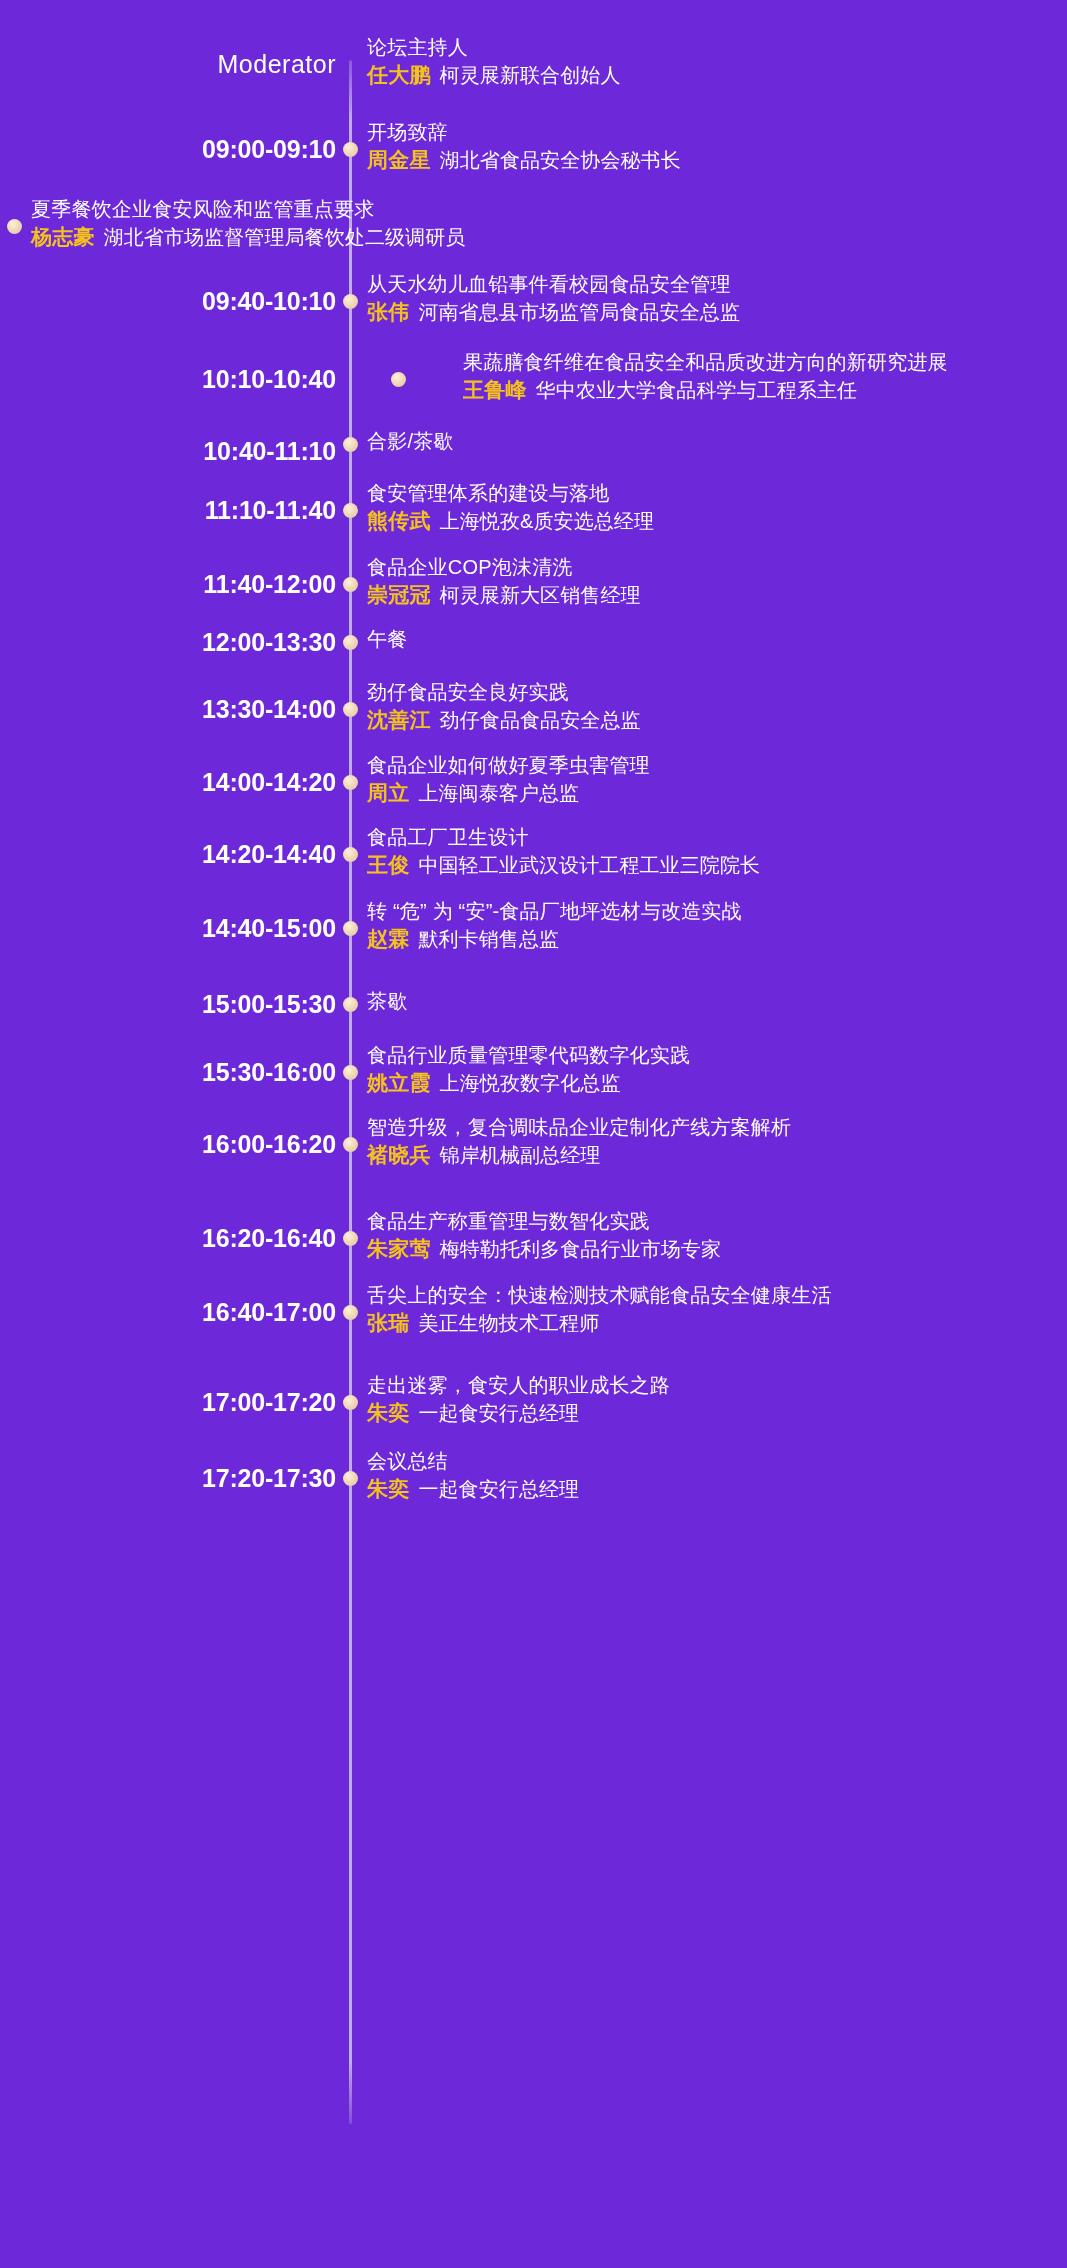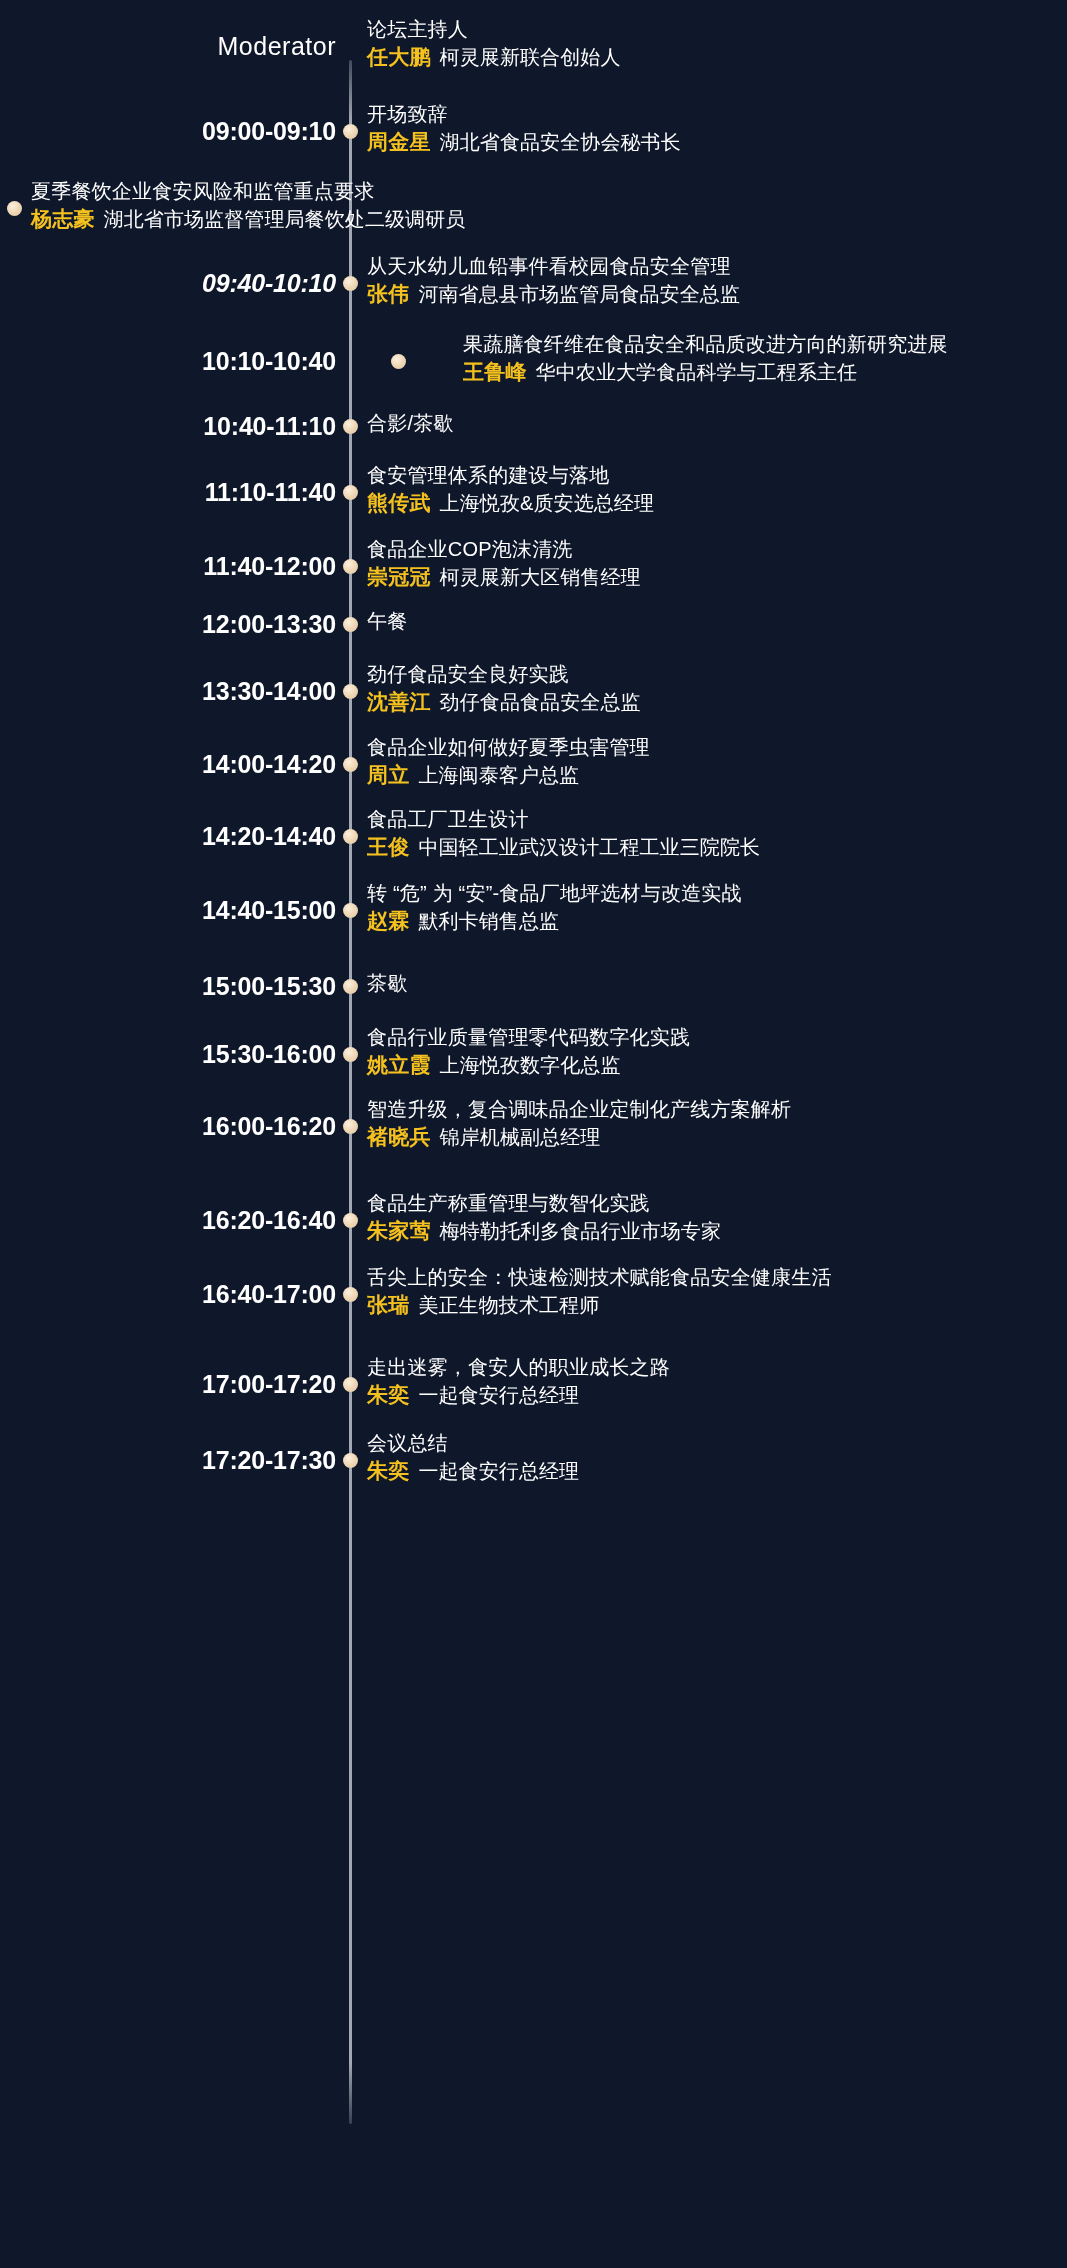--- a/index.html
+++ b/index.html
@@ -13,22 +13,23 @@
     height: 2268px;
     font-family: "Liberation Sans", "DejaVu Sans", sans-serif;
     -webkit-font-smoothing: antialiased;
     overflow: hidden;
   }
 
   .agenda {
     position: relative;
     width: 1067px;
     height: 2268px;
-    background: #0f172a;
+    background: #6d28d9;
     box-sizing: border-box;
+    padding-top: 18px;
   }
 
   
   .rail {
     position: absolute;
     left: 349px;
     top: 60px;
     width: 3px;
     height: 2064px;
     background: linear-gradient(to bottom,
@@ -153,41 +154,41 @@
       <div class="row" style="position: absolute; left: 0px; right: 0px; top: 180px;">
         <div class="dot-col">
           <span class="dot" style="top: 21px;"></span>
         </div>
         <div class="content-col">
           <div class="session-title">夏季餐饮企业食安风险和监管重点要求</div>
           <div class="speaker-line"><span class="speaker-name">杨志豪</span><span class="speaker-org">湖北省市场监督管理局餐饮处二级调研员</span></div>
         </div>
       </div>
       <div class="row" style="position: absolute; left: 0px; right: 0px; top: 255px;">
-        <div class="time-col" style="padding-top: 16px; font-style: italic;"><span class="time">09:40-10:10</span></div>
+        <div class="time-col" style="padding-top: 16px;"><span class="time">09:40-10:10</span></div>
         <div class="dot-col">
           <span class="dot" style="top: 21px;"></span>
         </div>
         <div class="content-col">
           <div class="session-title">从天水幼儿血铅事件看校园食品安全管理</div>
           <div class="speaker-line"><span class="speaker-name">张伟</span><span class="speaker-org">河南省息县市场监管局食品安全总监</span></div>
         </div>
       </div>
       <div class="row" style="position: absolute; left: 0px; right: 0px; top: 333px; gap: 48px;">
         <div class="time-col" style="padding-top: 16px;"><span class="time">10:10-10:40</span></div>
         <div class="dot-col">
           <span class="dot" style="top: 21px;"></span>
         </div>
         <div class="content-col">
           <div class="session-title">果蔬膳食纤维在食品安全和品质改进方向的新研究进展</div>
           <div class="speaker-line"><span class="speaker-name">王鲁峰</span><span class="speaker-org">华中农业大学食品科学与工程系主任</span></div>
         </div>
       </div>
       <div class="row no-speaker" style="position: absolute; left: 0px; right: 0px; top: 412px;">
-        <div class="time-col" style="padding-top: 2px;"><span class="time">10:40-11:10</span></div>
+        <div class="time-col" style="padding-top: 2px; margin-top: 7px;"><span class="time">10:40-11:10</span></div>
         <div class="dot-col">
           <span class="dot" style="top: 7px;"></span>
         </div>
         <div class="content-col">
           <div class="session-title">合影/茶歇</div>
         </div>
       </div>
       <div class="row" style="position: absolute; left: 0px; right: 0px; top: 464px;">
         <div class="time-col" style="padding-top: 16px;"><span class="time">11:10-11:40</span></div>
         <div class="dot-col">

